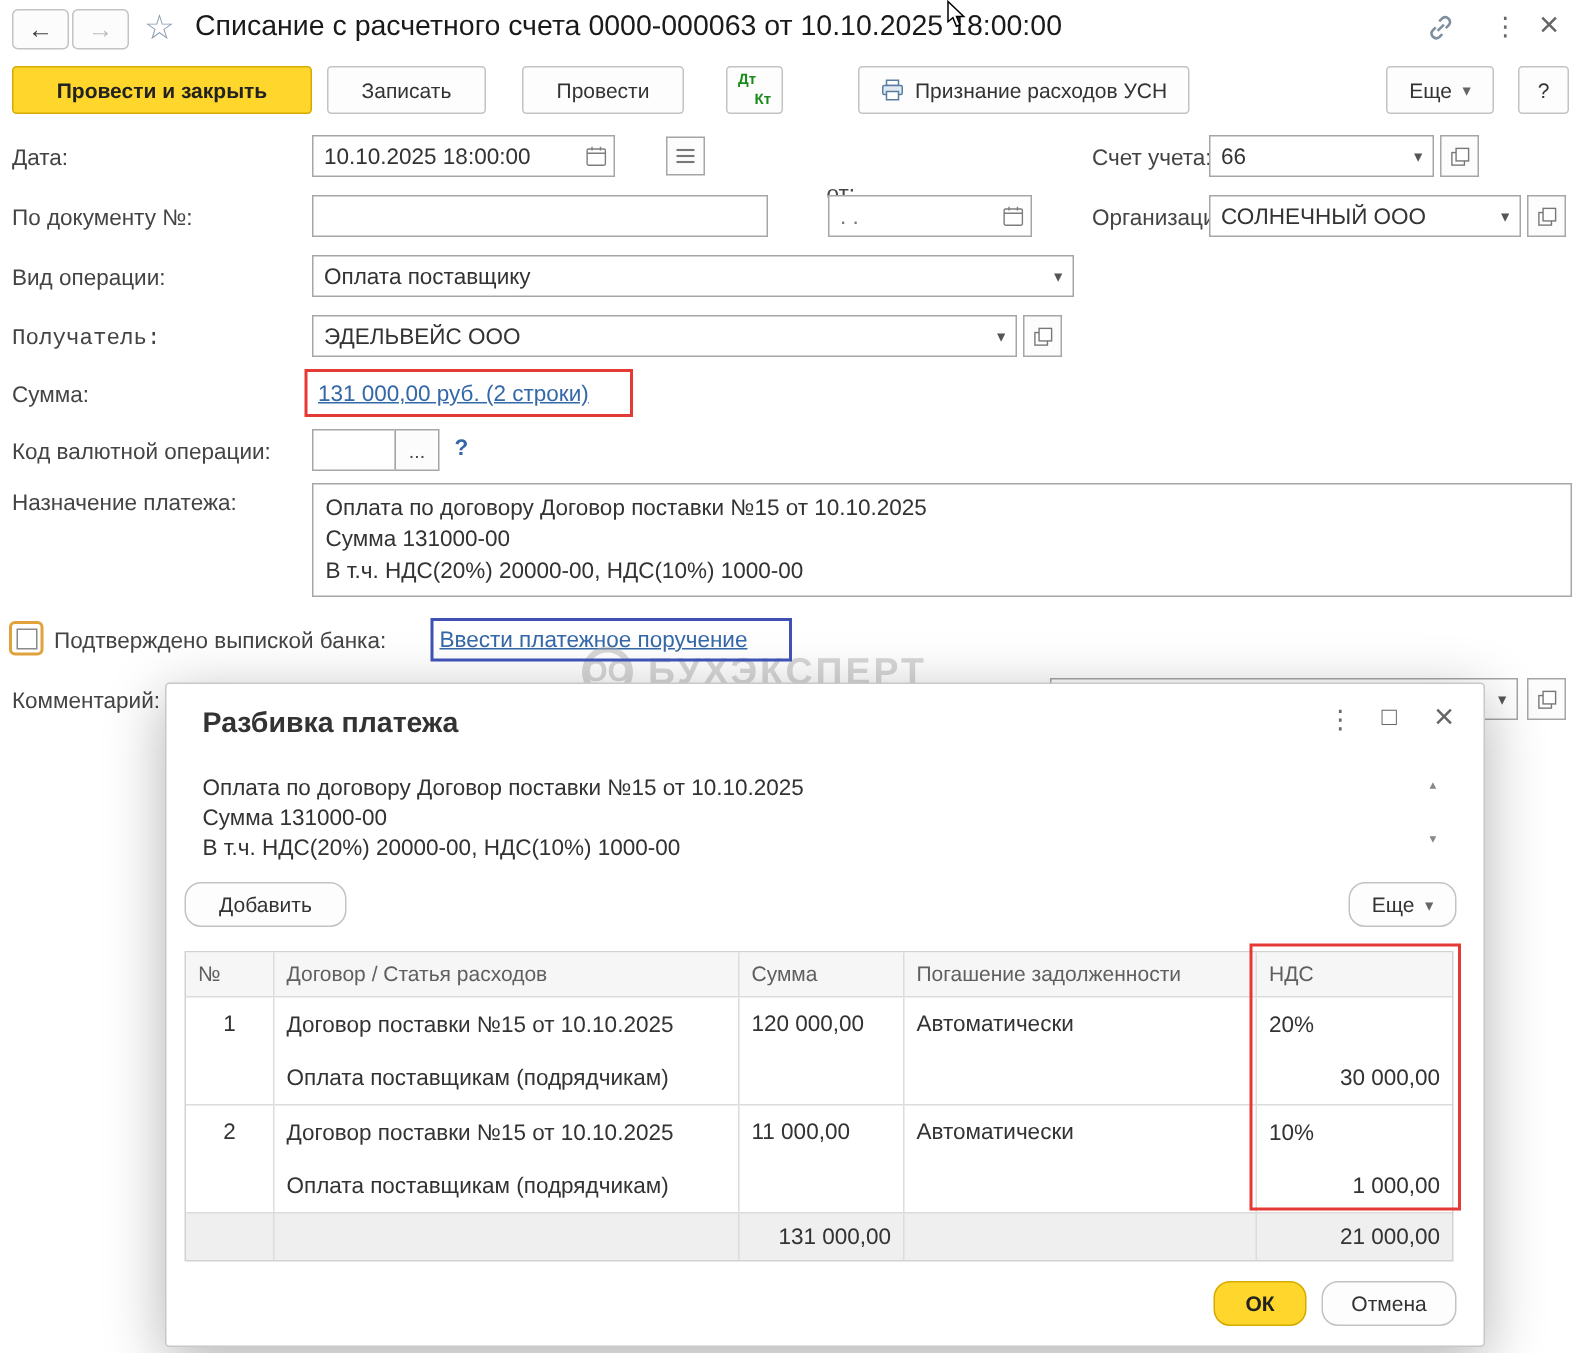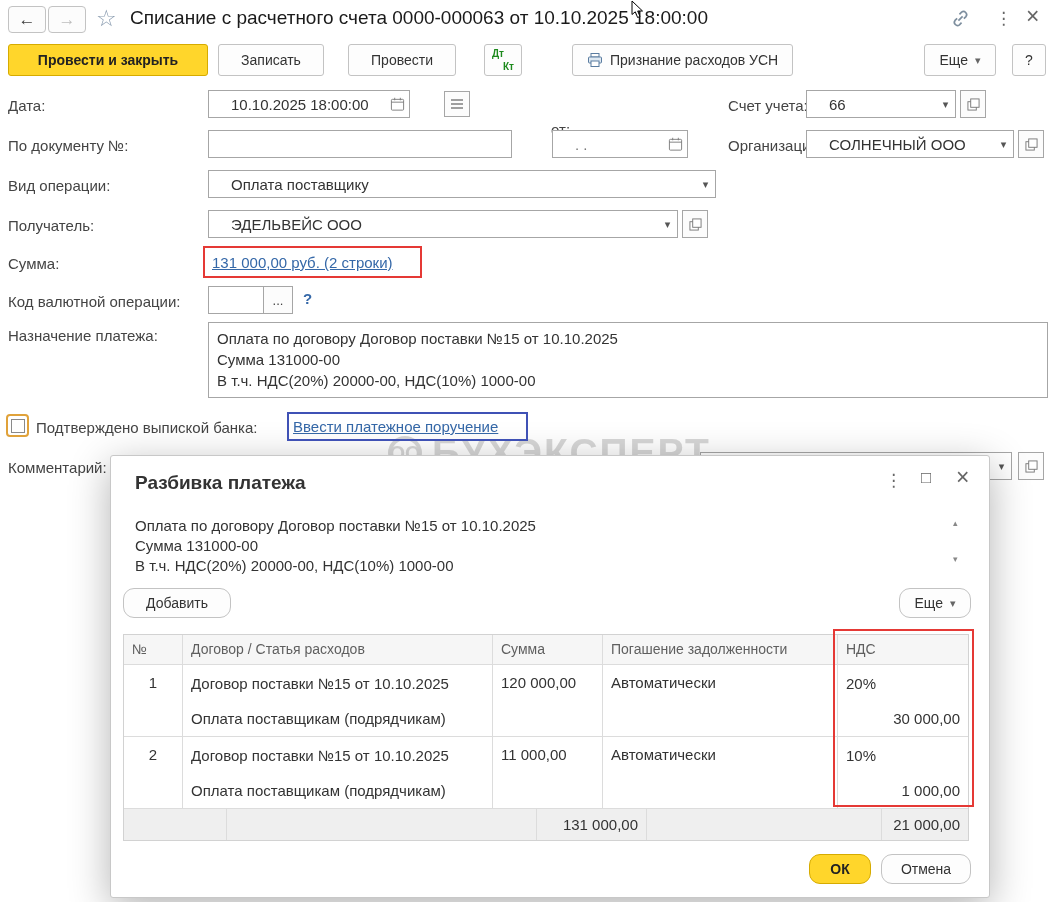--- a/index.html
+++ b/index.html
@@ -24,21 +24,21 @@
   .navbtn {
     width:38px; height:27px; border:1px solid #c3c3c3; border-radius:4px;
     background:#fcfcfc; display:inline-flex; align-items:center; justify-content:center;
     font-size:17px; font-weight:bold;
   }
 
   
   .lbl { position:absolute; font-size:15px; color:#444; line-height:19px; }
   .field {
     position:absolute; height:28px; border:1px solid #a6a6a6; background:#fff;
-    font-size:15px; display:flex; align-items:center; padding-left:22px; overflow:hidden;
+    font-size:15px; display:flex; align-items:center; padding-left:7px; overflow:hidden;
   }
   .field .grow { flex:1; white-space:nowrap; overflow:hidden; }
   .dd { width:19px; align-self:stretch; display:flex; align-items:center; justify-content:center;
         color:#555; font-size:11px; cursor:pointer; }
   .icon-in { width:24px; align-self:stretch; display:flex; align-items:center; justify-content:center; cursor:pointer; }
   .sq-btn { position:absolute; border:1px solid #a6a6a6; background:#fcfcfc;
             display:flex; align-items:center; justify-content:center; cursor:pointer; }
   .link { color:#3568a8; text-decoration:underline; font-size:15px; cursor:pointer; white-space:nowrap; }
   .placeholder { color:#777; }
 
@@ -54,21 +54,21 @@
 
   
   .red-box  { position:absolute; border:2px solid #e53935; pointer-events:none; z-index:20; }
   .blue-box { position:absolute; border:2px solid #3f51b5; pointer-events:none; z-index:20; }
 
   
   .watermark { position:absolute; left:388px; top:431px; display:flex; align-items:center; gap:10px;
                opacity:.45; z-index:3; pointer-events:none; color:#a8a8a8; }
   .wm-logo { width:34px; height:34px; border:4px solid #a8a8a8; border-radius:50%;
              display:flex; align-items:center; justify-content:center; font-size:20px; font-weight:bold; }
-  .wm-text { font-size:39px; font-weight:bold; letter-spacing:2px; }
+  .wm-text { font-size:25px; font-weight:bold; letter-spacing:2px; }
 
   
   .modal { position:absolute; left:110px; top:455px; width:880px; height:443px; background:#fff;
            border:1px solid #c8c8c8; border-radius:3px; box-shadow:0 10px 40px rgba(0,0,0,.30); z-index:10; }
   .modal h2 { font-size:19px; font-weight:bold; color:#333; }
   .purpose-line { font-size:15px; line-height:20px; color:#333; white-space:nowrap; }
 
   
   .tbl { position:absolute; left:12px; top:178px; width:846px; border:1px solid #d2d2d2;
          font-size:15px; background:#fff; }
@@ -76,21 +76,21 @@
   .tr + .tr { border-top:1px solid #dcdcdc; }
   .td { border-right:1px solid #dcdcdc; padding:0 8px; overflow:hidden; white-space:nowrap; }
   .td:last-child { border-right:none; }
   .thead { background:#f6f6f6; color:#5f5f5f; }
   .thead .td { height:29px; line-height:29px; font-size:14px; }
   .trow .td { height:71px; padding-top:9px; }
   .trow .c-num { text-align:center; }
   .l1, .l2 { line-height:20px; }
   .l2 { margin-top:15px; }
   .r { text-align:right; }
-  .tfoot { background:#efefef;padding-left:44px; }
+  .tfoot { background:#efefef; }
   .tfoot .td { height:31px; line-height:31px; }
 
   .scroll-arrow { position:absolute; font-size:9px; color:#888; cursor:pointer; }
   .win-icon { position:absolute; color:#666; cursor:pointer; }
 </style>
 </head>
 <body>
 
 <div class="page">
 
@@ -216,21 +216,21 @@
           </svg>
       </span>
     </span>
 
     <span class="lbl" style="left:8px;top:176px;">Вид операции:</span>
     <div class="field" style="left:208px;top:170px;width:508px;">
       <span class="grow">Оплата поставщику</span>
       <span class="dd">▾</span>
     </div>
 
-    <span class="lbl" style="left:8px;top:216px;">Получатель:</span>
+    <span class="lbl" style="left:8px;top:216px;font-family:Liberation Mono, monospace;">Получатель:</span>
     <div class="field" style="left:208px;top:210px;width:470px;">
       <span class="grow">ЭДЕЛЬВЕЙС ООО</span>
       <span class="dd">▾</span>
     </div>
     <span class="sq-btn" style="left:682px;top:210px;width:26px;height:28px;">
       <span style="display:inline-flex;">
         <svg width="13" height="13" viewBox="0 0 14 14">
             <rect x="1" y="4" width="9" height="9" fill="#fff" stroke="#777"></rect>
             <rect x="4" y="1" width="9" height="9" fill="#fff" stroke="#777"></rect>
           </svg>

